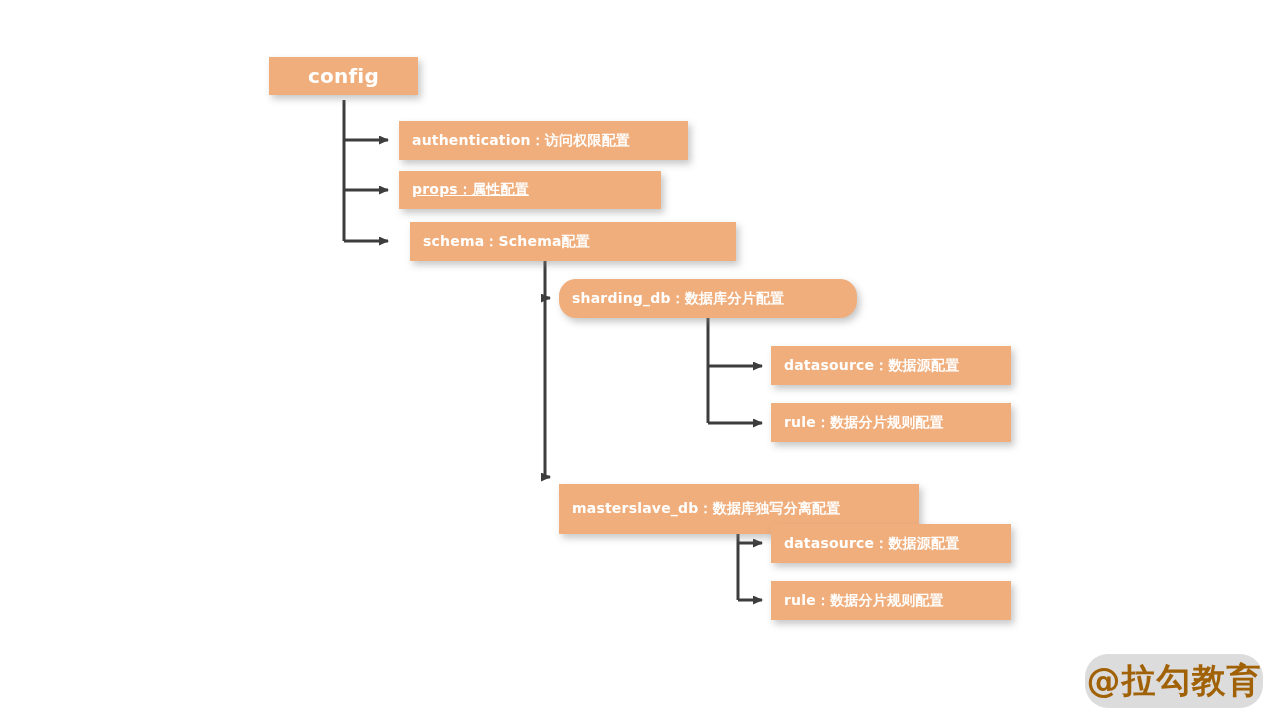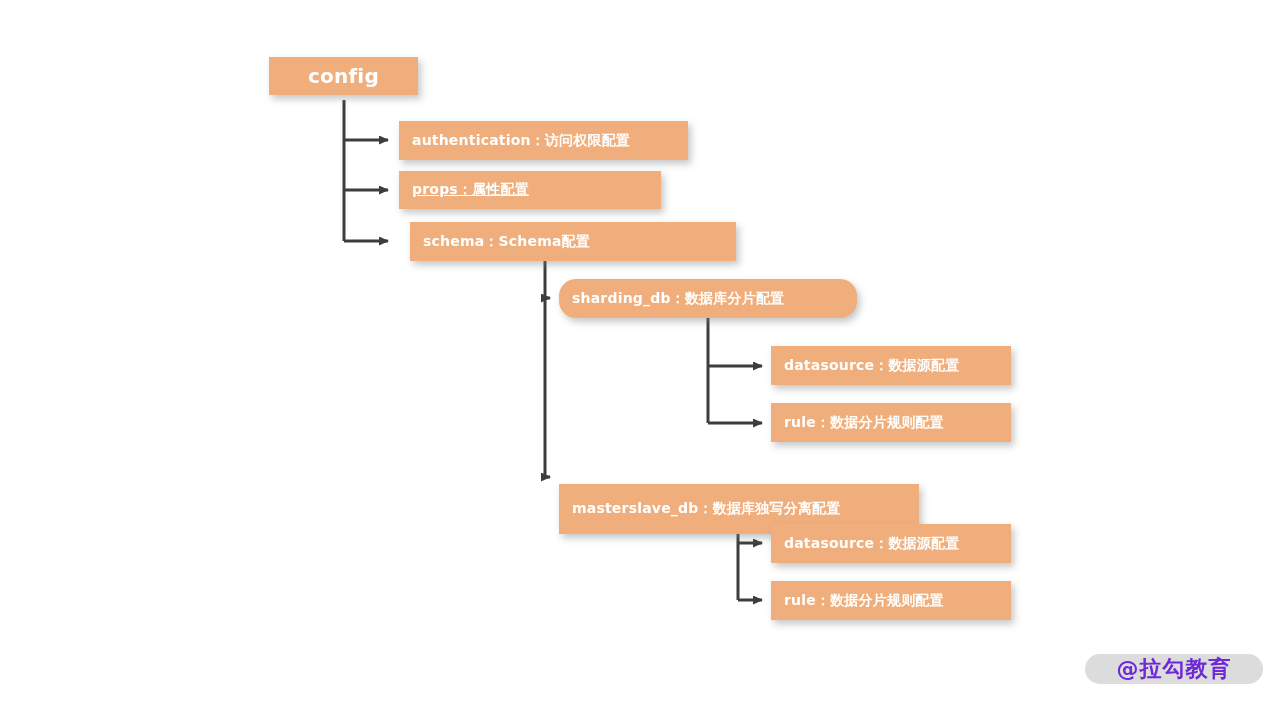--- a/index.html
+++ b/index.html
@@ -52,28 +52,28 @@
     width: 1280px;
     text-align: center;
     font-size: 21px;
     color: #3c3c3c;
     letter-spacing: 1px;
   }
 
   .watermark {
     position: absolute;
     left: 1085px; top: 654px;
-    width: 178px; height: 30px;
+    width: 178px; height: 54px;
     background: #dcdcdc;
     border-radius: 23px;
     display: flex;
     align-items: center;
     justify-content: center;
-    color: #6d28d9;
-    font-size: 22px;
+    color: #a16207;
+    font-size: 34px;
     font-weight: bold;
     letter-spacing: 1px;
   }
 </style>
 </head>
 <body>
 
 <div class="canvas">
 
   <svg class="connectors" width="1280" height="720" viewBox="0 0 1280 720" xmlns="http://www.w3.org/2000/svg">

